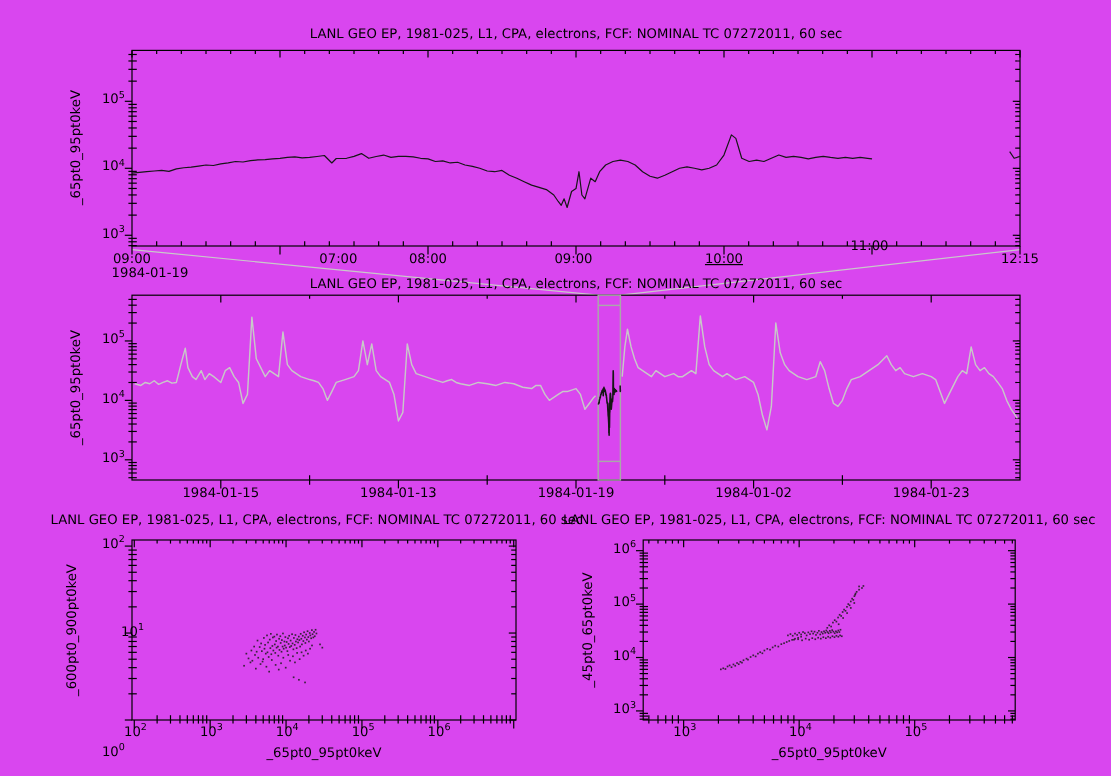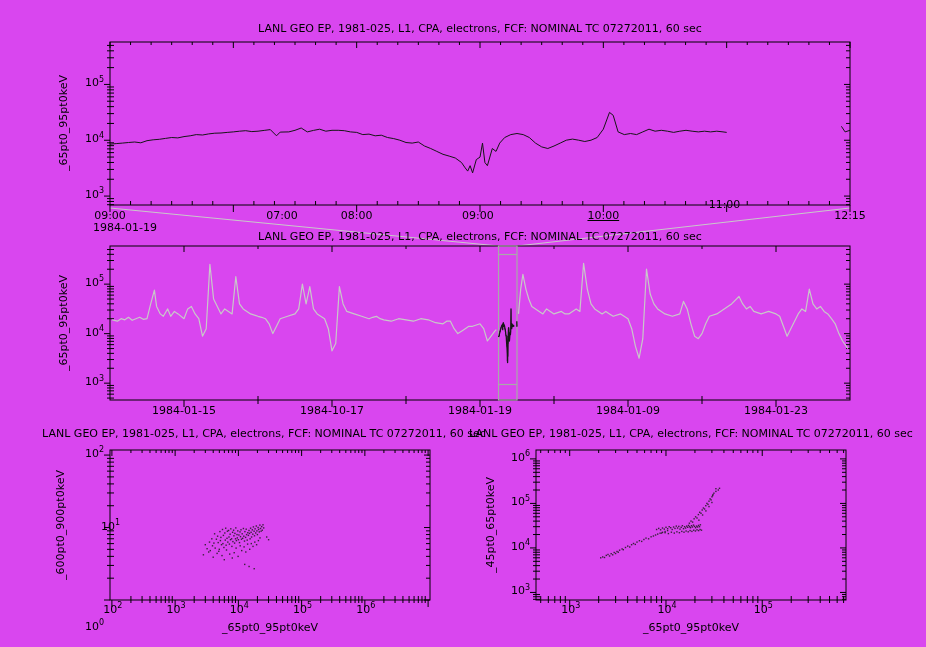--- a/index.html
+++ b/index.html
@@ -922,23 +922,23 @@
       <div class="ticklab" style="left:219px;top:209px;width:36px;text-align:center;margin-left:45px;">07:00</div>
       <div class="ticklab" style="left:338.66666666666663px;top:209px;width:36px;text-align:center;">08:00</div>
       <div class="ticklab" style="left:462px;top:209px;width:36px;text-align:left;">09:00</div>
       <div class="ticklab" style="left:585.3333333333333px;top:209px;width:36px;text-align:center;text-decoration:underline;">10:00</div>
       <div class="ticklab" style="left:708.6666666666667px;top:198px;width:36px;text-align:left;">11:00</div>
       <div class="ticklab" style="left:832px;top:209px;width:36px;text-align:center;">12:15</div>
       <div class="ticklab yl" style="left:66px;top:375.1639871382637px;width:38px;">10<sup>3</sup></div>
       <div class="ticklab yl" style="left:66px;top:325.64630225080384px;width:38px;">10<sup>4</sup></div>
       <div class="ticklab yl" style="left:66px;top:276.128617363344px;width:38px;">10<sup>5</sup></div>
       <div class="ticklab" style="left:149px;top:404px;width:70px;text-align:center;">1984-01-15</div>
-      <div class="ticklab" style="left:297px;top:404px;width:70px;text-align:center;">1984-10-17</div>
+      <div class="ticklab" style="left:297px;top:404px;width:70px;text-align:center;">1984-01-13</div>
       <div class="ticklab" style="left:445px;top:404px;width:70px;text-align:center;">1984-01-19</div>
-      <div class="ticklab" style="left:593px;top:404px;width:70px;text-align:center;">1984-01-09</div>
+      <div class="ticklab" style="left:593px;top:404px;width:70px;text-align:center;">1984-01-02</div>
       <div class="ticklab" style="left:741px;top:404px;width:70px;text-align:center;">1984-01-23</div>
       <div class="ticklab yl" style="left:66px;top:620px;width:38px;">10<sup>0</sup></div>
       <div class="ticklab yl" style="left:82px;top:519.536231884058px;width:38px;">10<sup>1</sup></div>
       <div class="ticklab yl" style="left:66px;top:447.07246376811594px;width:38px;">10<sup>2</sup></div>
       <div class="ticklab" style="left:99.89723320158103px;top:603px;width:26px;text-align:center;">10<sup>2</sup></div>
       <div class="ticklab" style="left:163.13833992094862px;top:603px;width:26px;text-align:center;">10<sup>3</sup></div>
       <div class="ticklab" style="left:226.37944664031622px;top:603px;width:26px;text-align:center;">10<sup>4</sup></div>
       <div class="ticklab" style="left:289.62055335968375px;top:603px;width:26px;text-align:center;">10<sup>5</sup></div>
       <div class="ticklab" style="left:352.8616600790514px;top:603px;width:26px;text-align:center;">10<sup>6</sup></div>
       <div class="ticklab yl" style="left:492px;top:584.433234421365px;width:38px;">10<sup>3</sup></div>

